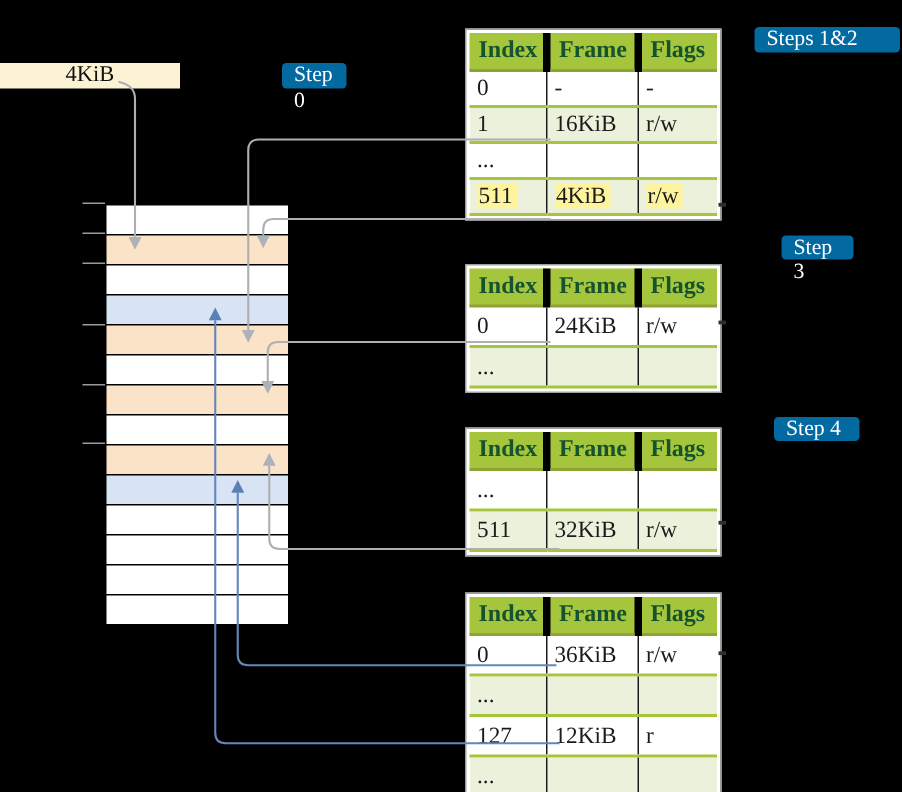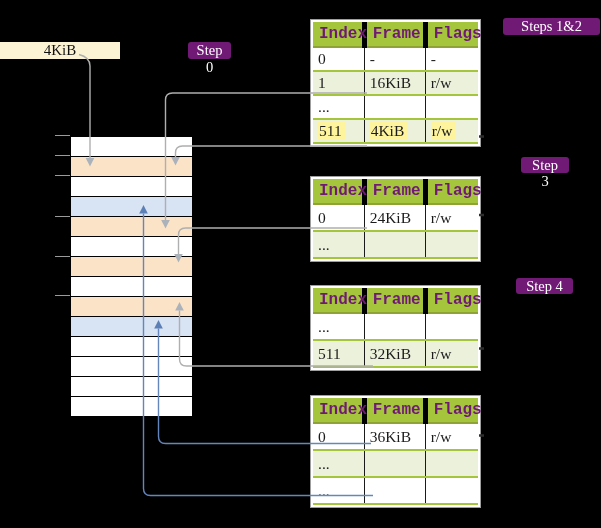--- a/index.html
+++ b/index.html
@@ -12,21 +12,21 @@
 
   
   .page-size-box{
     left:0;top:42px;width:120px;height:17px;line-height:17px;
     background:#FCF3D5;color:#111;font-size:15px;text-align:center;
   }
 
   
   .badge{
     height:17px;line-height:17px;padding:0 8px;border-radius:3px;
-    background:#701a75;color:#fff;font-size:14.5px;text-align:center;
+    background:#0369a1;color:#fff;font-size:14.5px;text-align:left;
     box-sizing:border-box;
   }
   .badge-step0 {left:188px;top:42px;width:43px;}
   .badge-steps12{left:503px;top:18px;width:97px;}
   .badge-step3 {left:521px;top:157px;width:48px;height:16px;line-height:16px;}
   .badge-step4 {left:516px;top:265px;width:57px;height:16px;line-height:16px;margin-top:13px;}
 
   
   .memory{
     left:70px;top:136px;width:121px;height:279px;
@@ -43,24 +43,23 @@
     left:310px;width:171px;background:#fff;border:1px solid #9E9E9E;
     padding:2px;box-sizing:border-box;
   }
   .pt-1{top:19px;}
   .pt-2{top:176px;}
   .pt-3{top:285px;}
   .pt-4{top:395px;}
   table{border-collapse:collapse;width:100%;table-layout:fixed;}
   col.c-index{width:31%;} col.c-frame{width:37%;} col.c-flags{width:32%;}
   th{
-    background:#A5C53C;color:#701a75;font-size:16px;font-weight:bold;
+    background:#A5C53C;color:#14532d;font-size:16px;font-weight:bold;
     text-align:left;padding:0 0 0 6px;height:24px;
     border-bottom:2px solid #8FA236;
-    font-family:Liberation Mono, monospace;
   }
   th + th{border-left:5px solid #000000;}
   td{
     font-size:15.5px;color:#1B1B1B;padding:0 0 0 5px;
     border-bottom:2px solid #A5C53C;background:#fff;overflow:hidden;
     white-space:nowrap;
   }
   td + td{border-left:1px solid #1A1A1A;}
   .pt-1 td{height:22px;}
   .pt-2 td,.pt-3 td,.pt-4 td{height:25px;}
@@ -225,20 +224,25 @@
         <td><span>0</span></td>
         <td><span>36KiB</span></td>
         <td><span>r/w</span></td>
       </tr>
       <tr>
         <td><span>...</span></td>
         <td><span></span></td>
         <td><span></span></td>
       </tr>
       <tr>
+        <td><span>127</span></td>
+        <td><span>12KiB</span></td>
+        <td><span>r</span></td>
+      </tr>
+      <tr>
         <td><span>...</span></td>
         <td><span></span></td>
         <td><span></span></td>
       </tr>
     </tbody>
   </table>
 </div>
 
 <svg class="overlay" width="601" height="528" viewBox="0 0 601 528">
 

